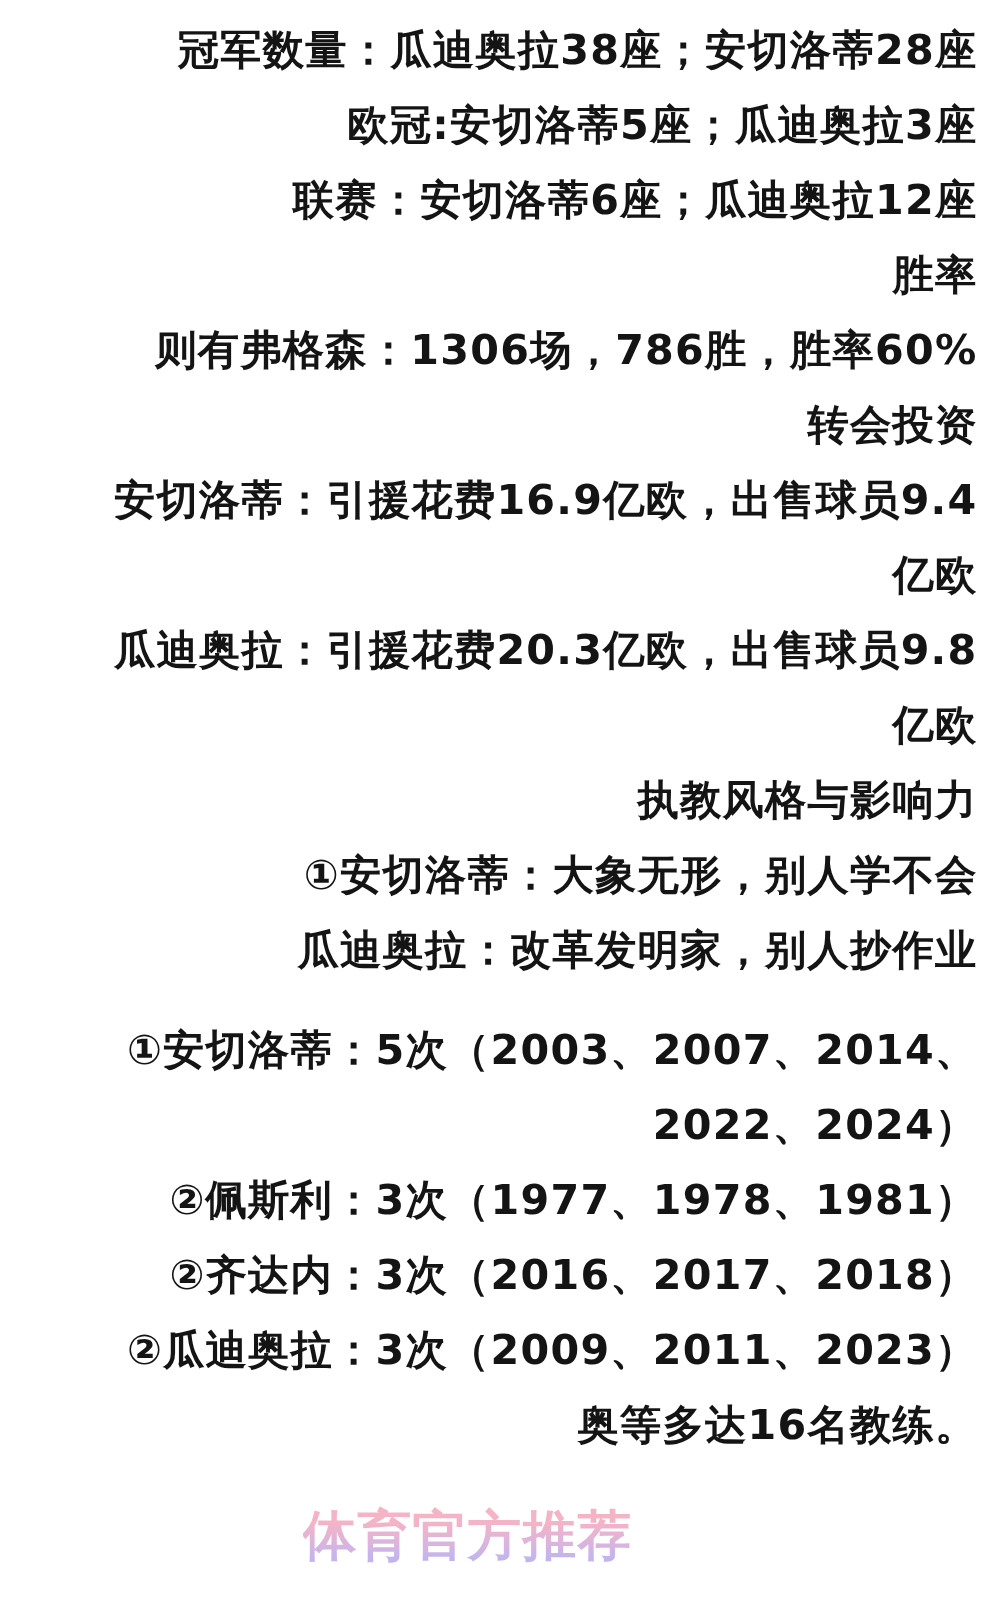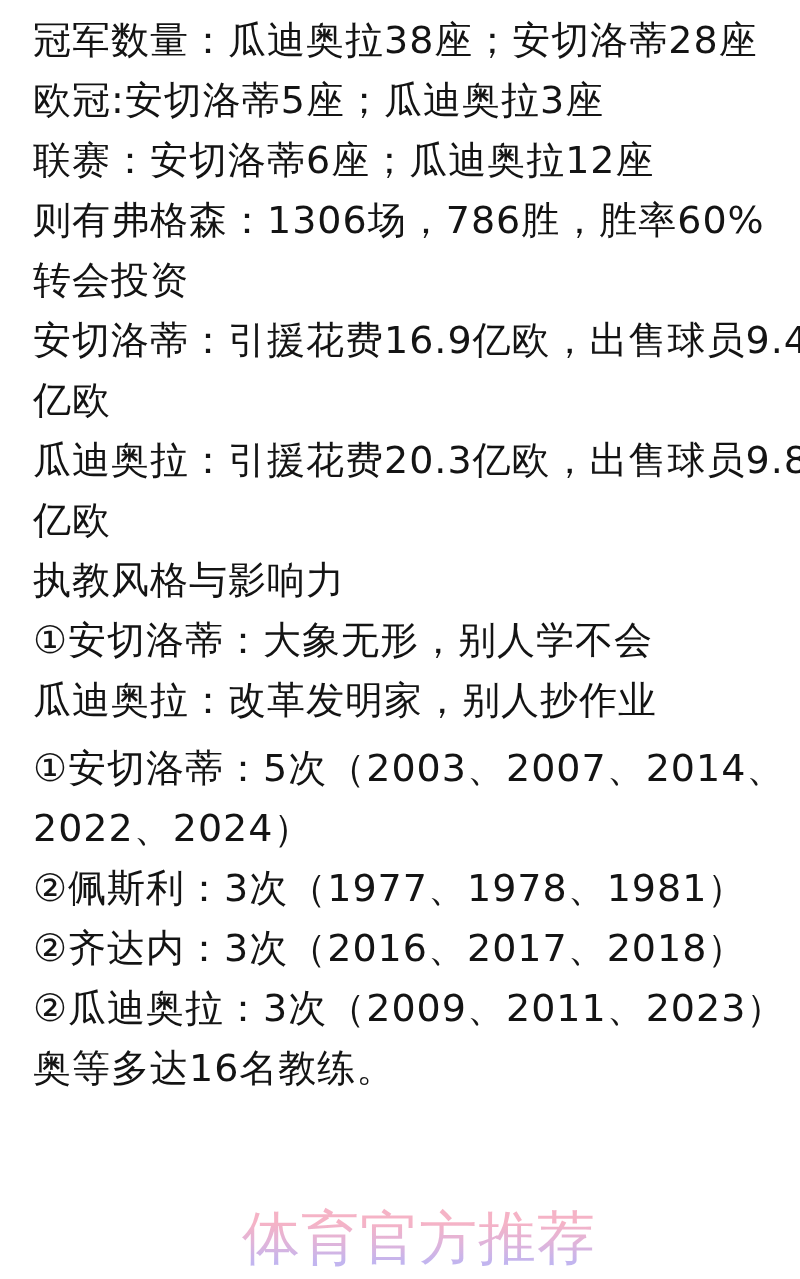--- a/index.html
+++ b/index.html
@@ -16,55 +16,57 @@
   }
   .doc {
     position: relative;
     z-index: 2;
     padding: 10px 18px 0 33px;
     color: #141414;
   }
   .line {
     height: 60px;
     line-height: 60px;
-    font-size: 38px;
-    font-weight: 400;
+    font-size: 33px;
+    font-weight: 700;
     letter-spacing: 1px;
     white-space: nowrap;
     text-rendering: optimizeLegibility;
+    text-align: right;
   }
   .para-start {
-    margin-top: 8px;
+    margin-top: 20px;
   }
   .watermark {
     position: absolute;
     z-index: 1;
     left: 242px;
     top: 1200px;
     font-family: "DejaVu Serif", serif;
-    font-size: 58px;
-    font-weight: 400;
+    font-size: 43px;
+    font-weight: 700;
     letter-spacing: 1px;
     white-space: nowrap;
     background: linear-gradient(180deg, #f5b3c6 30%, #e0b4da 55%, #c2b5ef 80%);
     -webkit-background-clip: text;
     background-clip: text;
     color: transparent;
     pointer-events: none;
   }
 </style>
 </head>
 <body>
 
 <div class="watermark">体育官方推荐</div>
 
 <div class="doc">
   <div class="line">冠军数量：瓜迪奥拉38座；安切洛蒂28座</div>
   <div class="line">欧冠:安切洛蒂5座；瓜迪奥拉3座</div>
   <div class="line">联赛：安切洛蒂6座；瓜迪奥拉12座</div>
+  <div class="line">胜率</div>
   <div class="line">则有弗格森：1306场，786胜，胜率60%</div>
   <div class="line">转会投资</div>
   <div class="line">安切洛蒂：引援花费16.9亿欧，出售球员9.4</div>
   <div class="line">亿欧</div>
   <div class="line">瓜迪奥拉：引援花费20.3亿欧，出售球员9.8</div>
   <div class="line">亿欧</div>
   <div class="line">执教风格与影响力</div>
   <div class="line">①安切洛蒂：大象无形，别人学不会</div>
   <div class="line">瓜迪奥拉：改革发明家，别人抄作业</div>
   <div class="line para-start">①安切洛蒂：5次（2003、2007、2014、</div>

